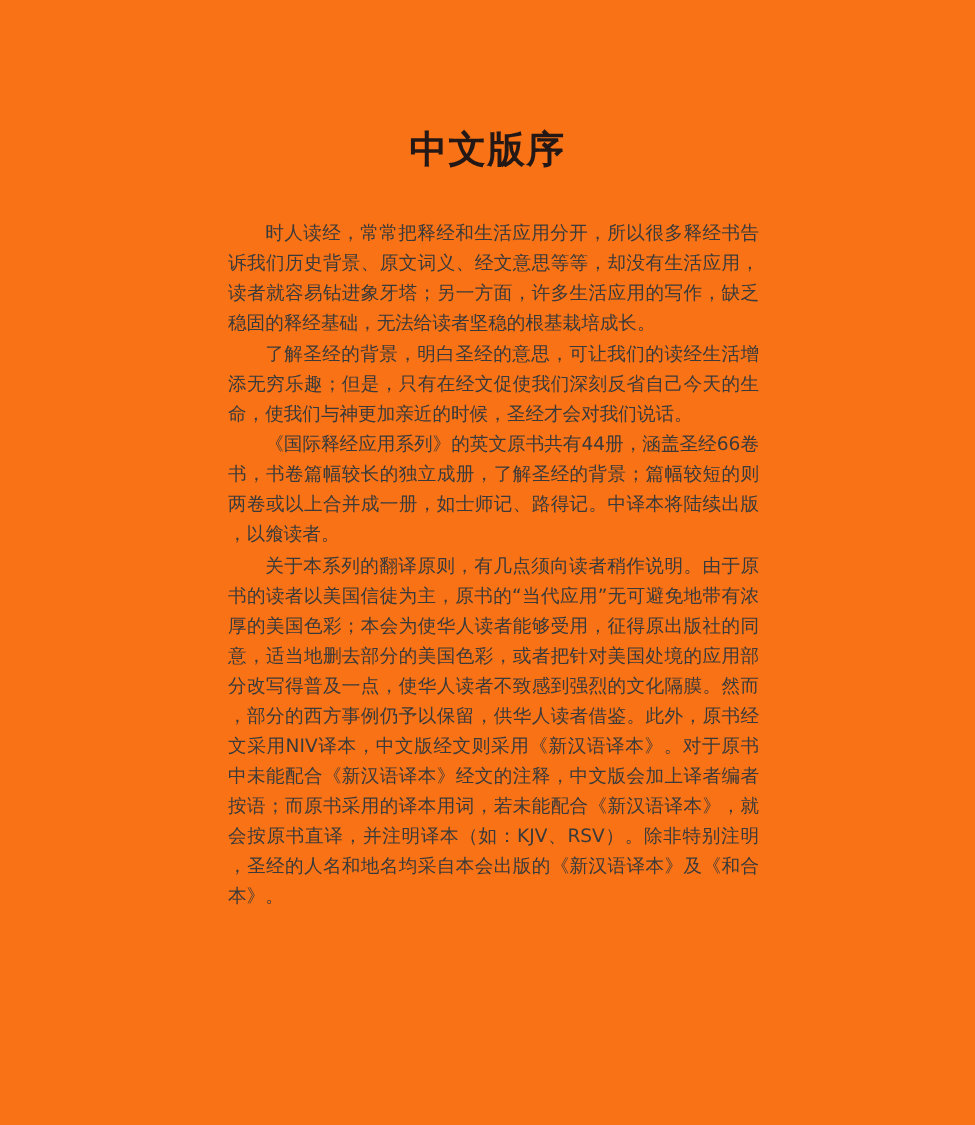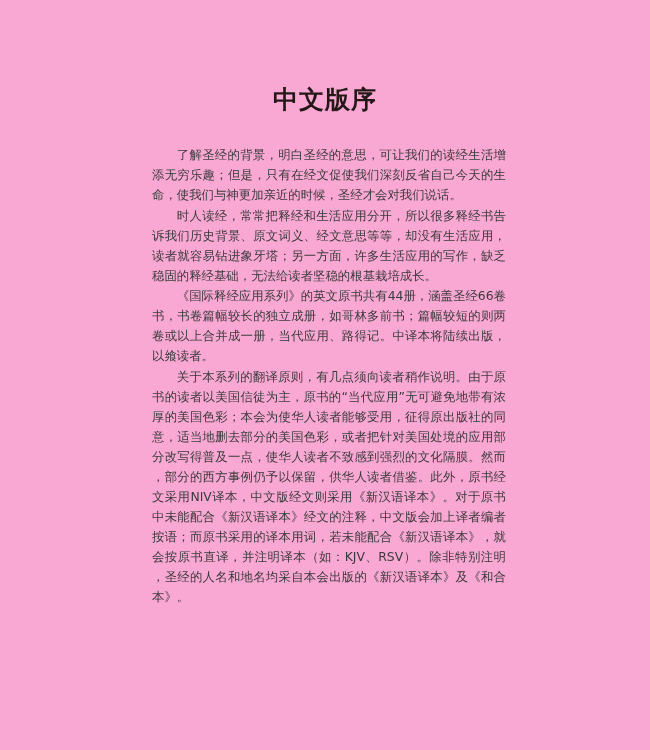--- a/index.html
+++ b/index.html
@@ -12,21 +12,21 @@
       height: 750px;
       position: relative;
       overflow: hidden;
     }
     .page {
       position: absolute;
       left: 0;
       top: 0;
       width: 650px;
       height: 750px;
-      background: #f9a8d4;
+      background: #f97316;
     }
     .title {
       position: absolute;
       left: 0;
       width: 650px;
       top: 84px;
       text-align: center;
       font-family: "DejaVu Sans", sans-serif;
       font-weight: bold;
       font-size: 25px;
@@ -52,18 +52,18 @@
       word-break: break-all;
       line-break: anywhere;
     }
   </style>
 </head>
 <body>
 
 <div class="page">
   <h1 class="title">中文版序</h1>
   <div class="body-text">
+    <p>时人读经，常常把释经和生活应用分开，所以很多释经书告诉我们历史背景、原文词义、经文意思等等，却没有生活应用，读者就容易钻进象牙塔；另一方面，许多生活应用的写作，缺乏稳固的释经基础，无法给读者坚稳的根基栽培成长。</p>
     <p>了解圣经的背景，明白圣经的意思，可让我们的读经生活增添无穷乐趣；但是，只有在经文促使我们深刻反省自己今天的生命，使我们与神更加亲近的时候，圣经才会对我们说话。</p>
-    <p>时人读经，常常把释经和生活应用分开，所以很多释经书告诉我们历史背景、原文词义、经文意思等等，却没有生活应用，读者就容易钻进象牙塔；另一方面，许多生活应用的写作，缺乏稳固的释经基础，无法给读者坚稳的根基栽培成长。</p>
-    <p>《国际释经应用系列》的英文原书共有44册，涵盖圣经66卷书，书卷篇幅较长的独立成册，如哥林多前书；篇幅较短的则两卷或以上合并成一册，当代应用、路得记。中译本将陆续出版，以飨读者。</p>
+    <p>《国际释经应用系列》的英文原书共有44册，涵盖圣经66卷书，书卷篇幅较长的独立成册，了解圣经的背景；篇幅较短的则两卷或以上合并成一册，如士师记、路得记。中译本将陆续出版，以飨读者。</p>
     <p>关于本系列的翻译原则，有几点须向读者稍作说明。由于原书的读者以美国信徒为主，原书的“当代应用”无可避免地带有浓厚的美国色彩；本会为使华人读者能够受用，征得原出版社的同意，适当地删去部分的美国色彩，或者把针对美国处境的应用部分改写得普及一点，使华人读者不致感到强烈的文化隔膜。然而，部分的西方事例仍予以保留，供华人读者借鉴。此外，原书经文采用NIV译本，中文版经文则采用《新汉语译本》。对于原书中未能配合《新汉语译本》经文的注释，中文版会加上译者编者按语；而原书采用的译本用词，若未能配合《新汉语译本》，就会按原书直译，并注明译本（如：KJV、RSV）。除非特别注明，圣经的人名和地名均采自本会出版的《新汉语译本》及《和合本》。</p>
   </div>
 </div>
 
 </body></html>

